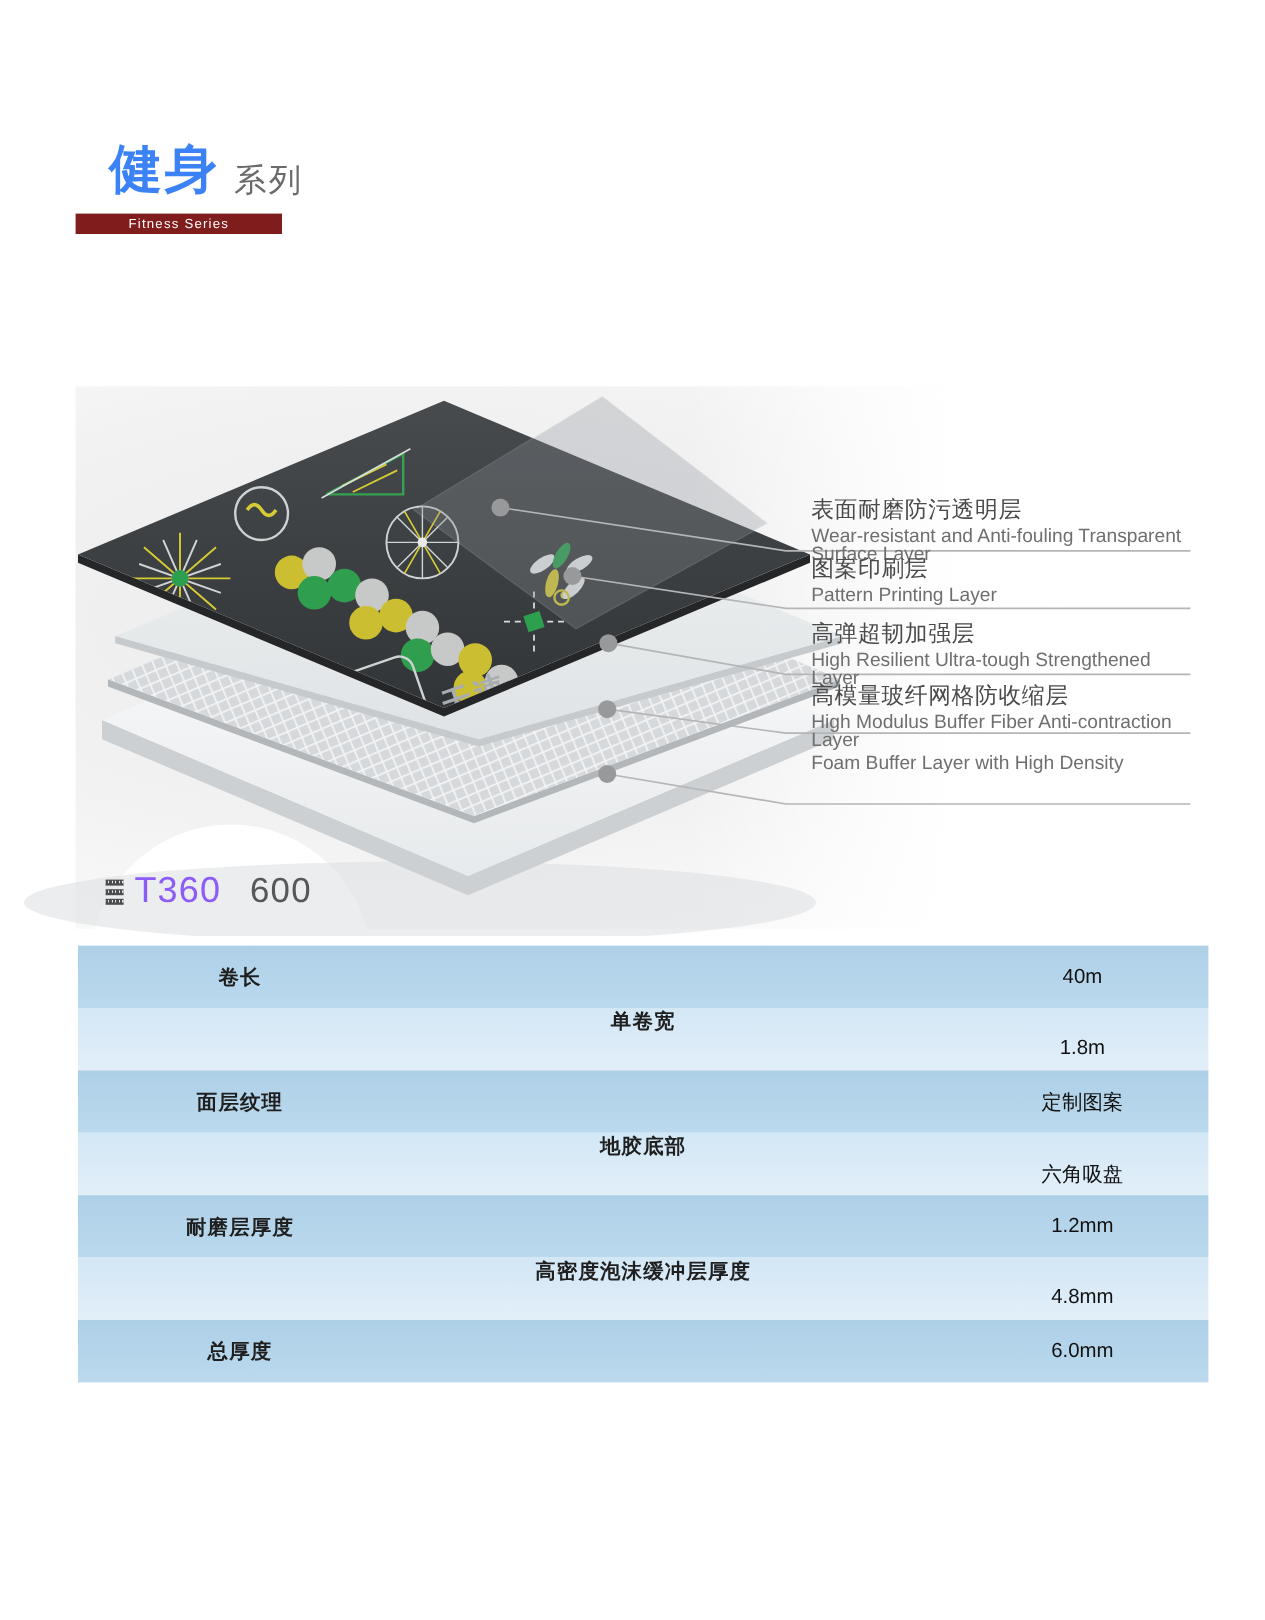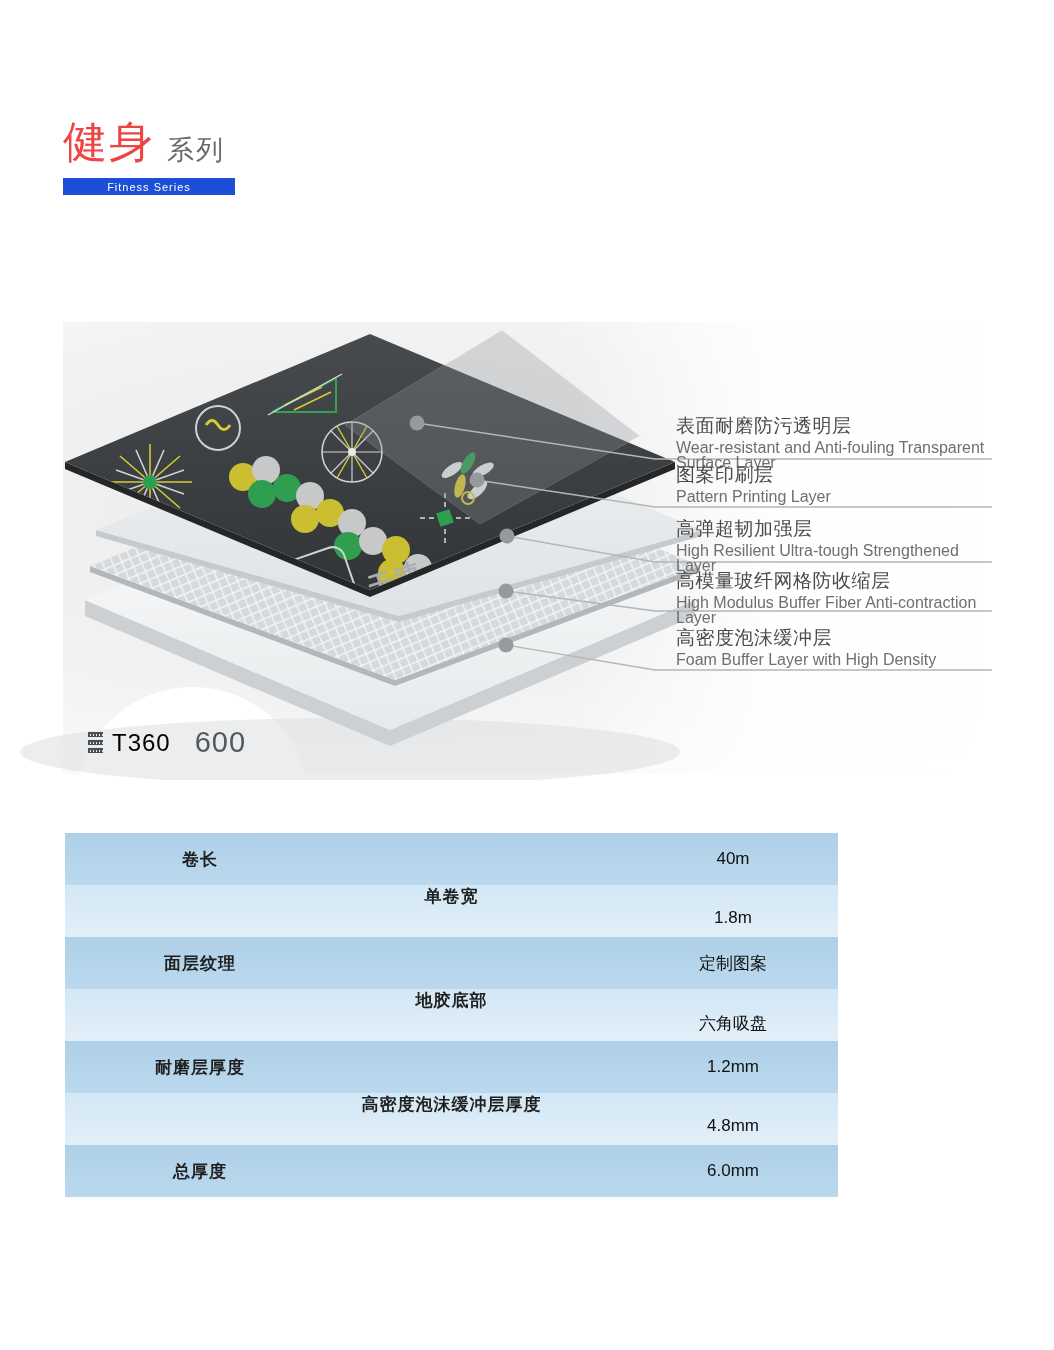--- a/index.html
+++ b/index.html
@@ -3,23 +3,23 @@
 <meta charset="utf-8">
 <style>
   html,body{margin:0;padding:0;background:#fff;}
   .page{
     position:relative;width:1054px;height:1350px;background:#ffffff;
     font-family:"Liberation Sans","DejaVu Sans",sans-serif;overflow:hidden;
   }
   
   .hdr{position:absolute;left:63px;top:120px;}
   .hdr-row{display:flex;align-items:flex-end;}
-  .hdr-cn{font-size:44px;font-weight:normal;color:#ef4444;line-height:1;letter-spacing:2px;}
+  .hdr-cn{font-size:44px;font-weight:bold;color:#3b82f6;line-height:1;letter-spacing:2px;margin-left:28px;}
   .hdr-sub{font-size:27px;color:#6b6b6b;line-height:1.05;margin-left:12px;letter-spacing:2px;}
-  .hdr-bar{margin-top:14px;width:172px;height:17px;background:#1d4ed8;
+  .hdr-bar{margin-top:14px;width:172px;height:17px;background:#7f1d1d;
            display:flex;align-items:center;justify-content:center;}
   .hdr-bar span{font-size:11px;color:#ffffff;letter-spacing:1px;}
   
   .backdrop{position:absolute;left:63px;top:322px;width:927px;height:452px;overflow:hidden;
     background:
       linear-gradient(90deg, rgba(255,255,255,0) 0%, rgba(255,255,255,0) 55%, rgba(255,255,255,.96) 78%, #ffffff 100%),
       radial-gradient(ellipse at 32% 42%, #ebebec 0%, #f2f2f3 50%, #fbfbfc 85%, #ffffff 100%);}
   .big-circle{position:absolute;left:12px;top:365px;width:235px;height:235px;border-radius:50%;
     background:#ffffff;}
   .stack-svg{position:absolute;left:0;top:300px;width:1054px;height:480px;}
@@ -28,24 +28,24 @@
   .callout .cn{font-size:19px;color:#4a4a4a;line-height:23px;letter-spacing:.5px;}
   .callout .en{font-size:16px;color:#6f6f6f;line-height:15px;margin-top:3px;}
   .co1{top:414px;} .co2{top:463px;} .co3{top:517px;} .co4{top:569px;} .co5{top:626px;}
   
   .logo{position:absolute;left:88px;top:726px;display:flex;align-items:center;}
   .logo-icon{display:flex;flex-direction:column;justify-content:space-between;width:15px;height:21px;margin-right:9px;}
   .logo-icon i{display:block;height:5px;background:#4b4e50;
     background-image:repeating-linear-gradient(90deg,#4b4e50 0 2px,#e9eaeb 2px 3px);
     background-size:100% 2px;background-position:0 50%;background-repeat:no-repeat;
     background-color:#4b4e50;}
-  .logo-model{font-size:24px;color:#000000;letter-spacing:1px;}
+  .logo-model{font-size:30px;color:#8b5cf6;letter-spacing:1px;}
   .logo-variant{font-size:29px;color:#55585a;margin-left:24px;letter-spacing:1px;}
   
-  .specs{position:absolute;left:65px;top:833px;width:773px;}
+  .specs{position:absolute;left:65px;top:788px;width:942px;}
   .srow{display:flex;align-items:center;height:52px;}
   .srow.dark{background:linear-gradient(180deg,#aed0e7 0%,#bbd9ee 100%);}
   .srow.light{background:linear-gradient(180deg,#d3e7f5 0%,#e2eff9 100%);flex-direction:column;}
   .srow .lab{width:270px;text-align:center;font-size:17px;font-weight:bold;color:#1f1f1f;letter-spacing:1px;}
   .srow .val{margin-left:auto;width:210px;text-align:center;font-size:17px;font-weight:500;color:#111;}
 </style>
 </head>
 <body>
 
 <div class="page">
@@ -214,21 +214,20 @@
   </div>
   <div class="callout co3">
     <div class="cn">高弹超韧加强层</div>
     <div class="en">High Resilient Ultra-tough Strengthened Layer</div>
   </div>
   <div class="callout co4">
     <div class="cn">高模量玻纤网格防收缩层</div>
     <div class="en">High Modulus Buffer Fiber Anti-contraction Layer</div>
   </div>
   <div class="callout co5">
-    <div class="cn">高密度泡沫缓冲层</div>
     <div class="en">Foam Buffer Layer with High Density</div>
   </div>
 
   <div class="logo">
     <span class="logo-icon">
         <i></i>
         <i></i>
         <i></i>
       </span>
     <span class="logo-model">T360</span>

